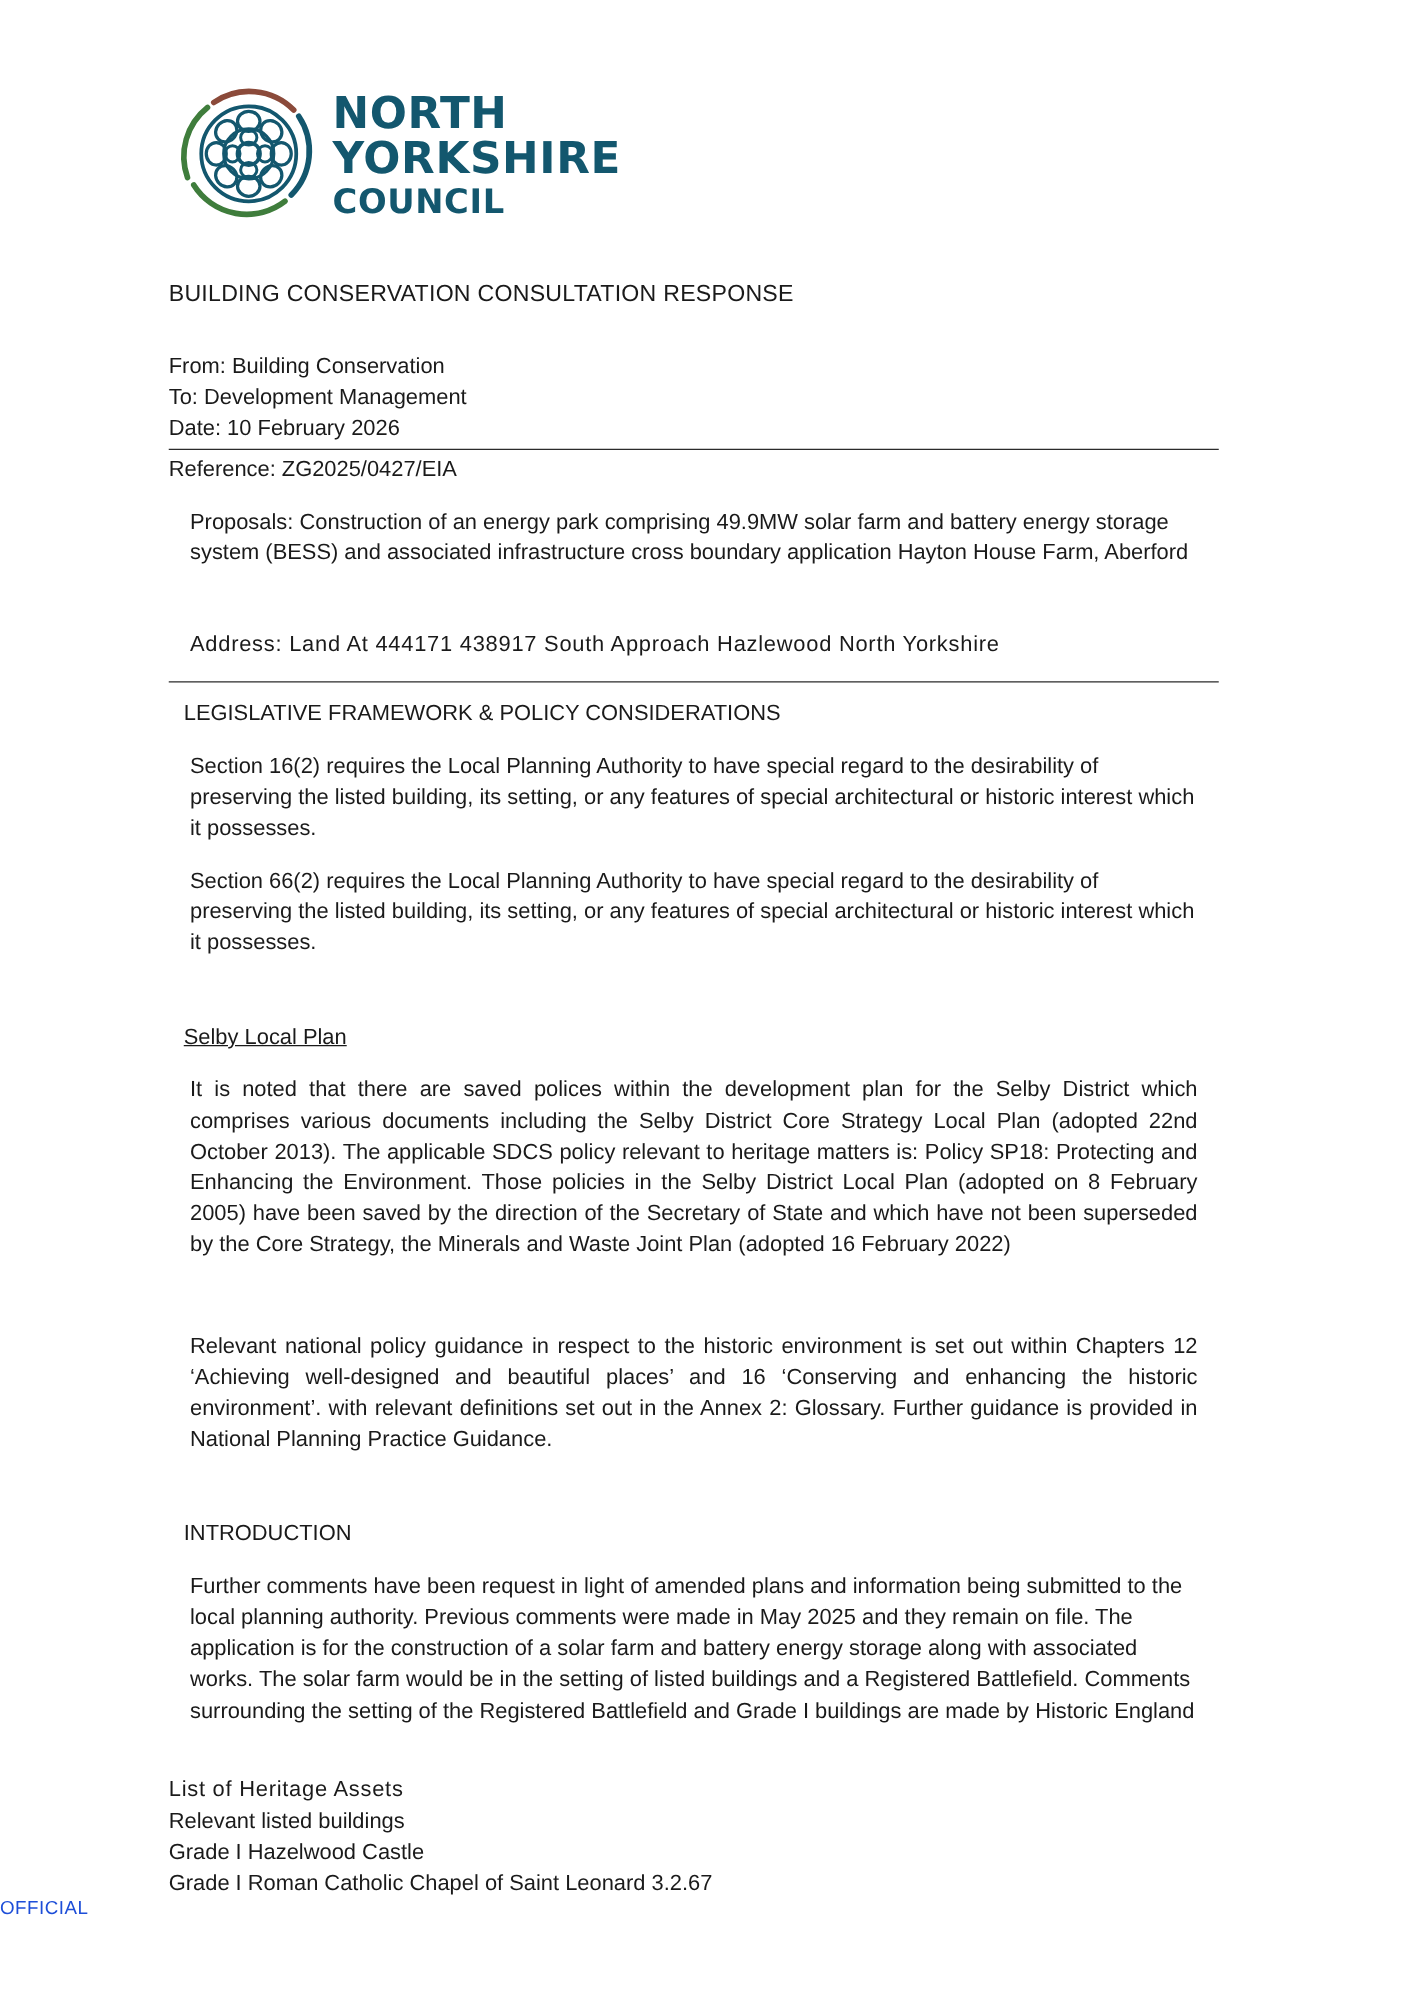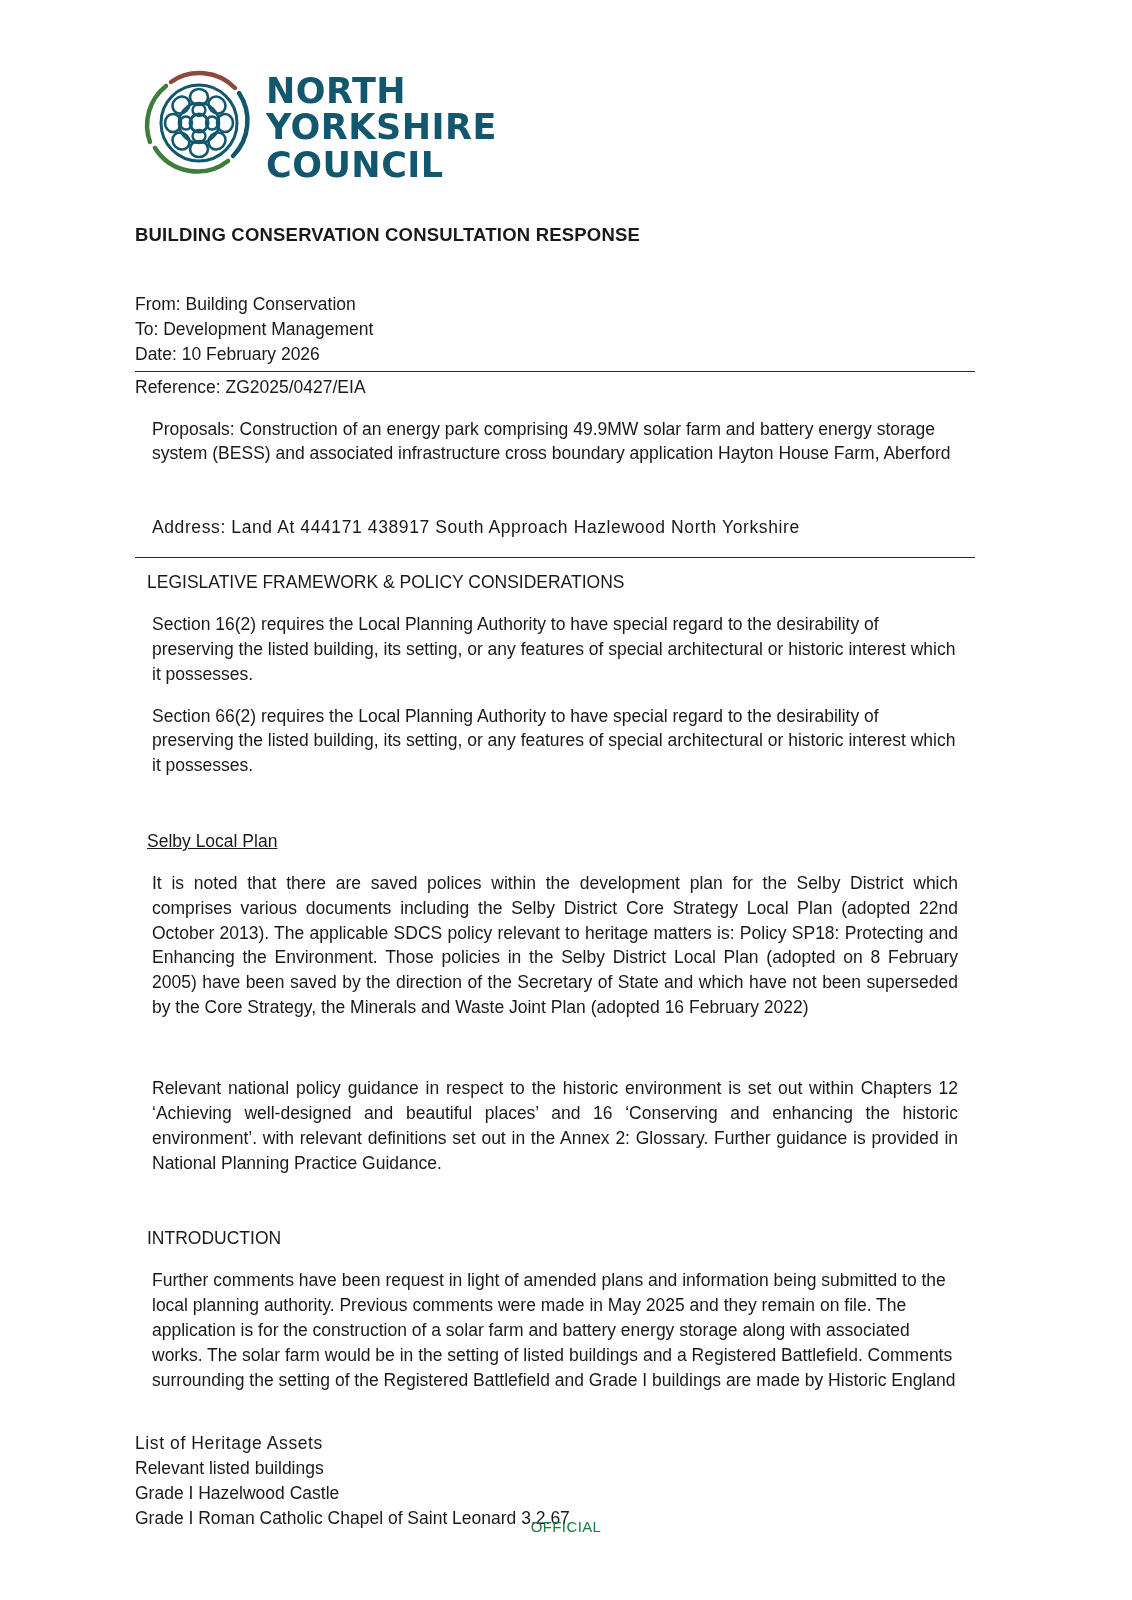--- a/index.html
+++ b/index.html
@@ -45,37 +45,36 @@
     line-height: 1.0;
   }
   .logo-text div {
     font-family: "DejaVu Sans", sans-serif;
     font-weight: bold;
     color: #13576e;
     letter-spacing: 0.5px;
   }
   .logo-l1 { font-size: 35px; }
   .logo-l2 { font-size: 35px; margin-top: 1px; }
-  .logo-l3 { font-size: 35px; margin-top: 3px; letter-spacing: 2.5px; }
+  .logo-l3 { font-size: 27px; margin-top: 3px; letter-spacing: 2.5px; }
 
   
   .doc {
     position: absolute;
     left: 135px;
     top: 222px;
     width: 840px;
     font-size: 17.5px;
     line-height: 1.42;
     color: #1a1a1a;
   }
   .title {
     font-size: 18.5px;
     letter-spacing: 0.2px;
-    margin-bottom: 44px;
-    font-weight: bold;
+    margin-bottom: 32px;
   }
   .line { margin: 0; }
   .gap-sm { height: 15px; }
   .gap-md { height: 22px; }
   .rule {
     border: none;
     border-top: 1px solid #2b2b2b;
     margin: 4px 0 3px 0;
     width: 100%;
   }
@@ -84,23 +83,23 @@
   .heading { margin: 12px; }
   p.para { margin: 17px; }
   .spaced { letter-spacing: 0.6px; }
 
   
   .footer {
     position: absolute;
     left: 0;
     top: 1518px;
     width: 1132px;
-    text-align: center;
+    text-align: left;
     font-size: 15px;
-    color: #15803d;
+    color: #1d4ed8;
     letter-spacing: 0.4px;
   }
 </style>
 </head>
 <body>
 
 <div class="page">
 
   <div class="logo-block">
     <div class="logo-mark">

